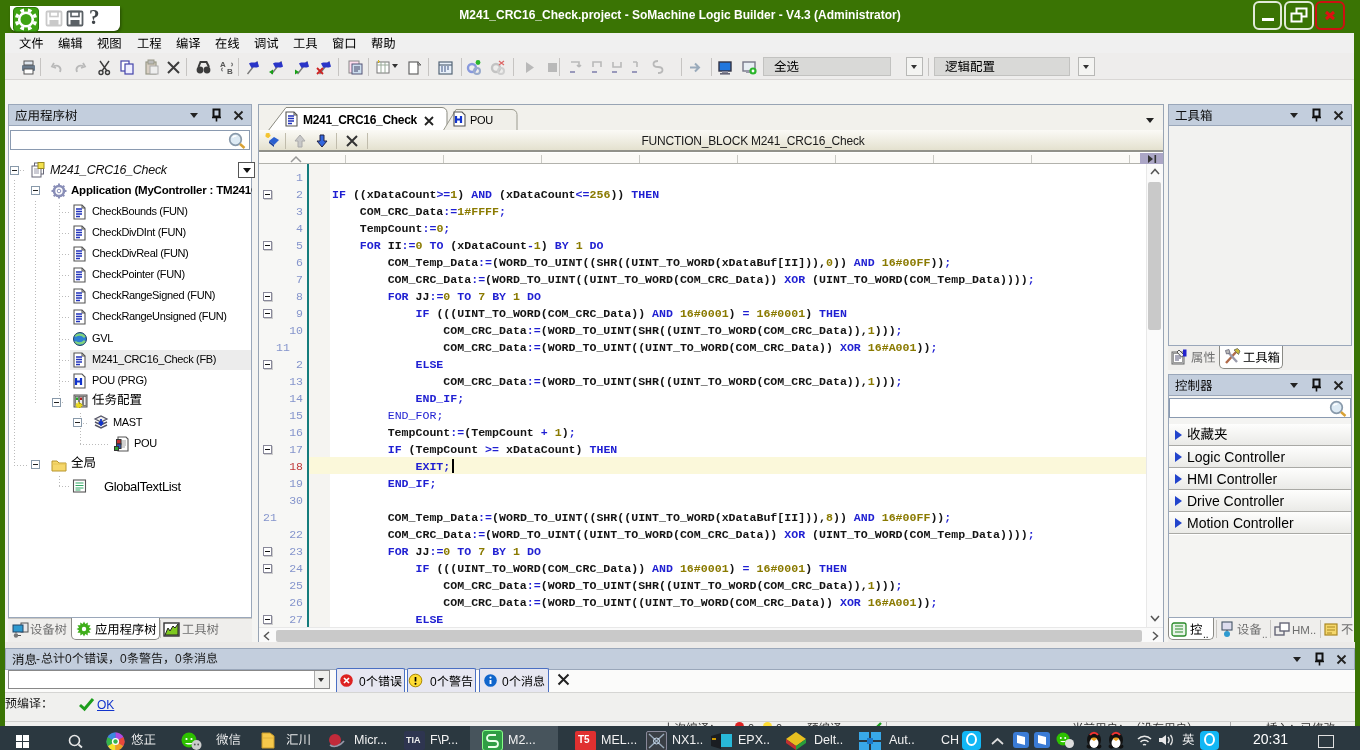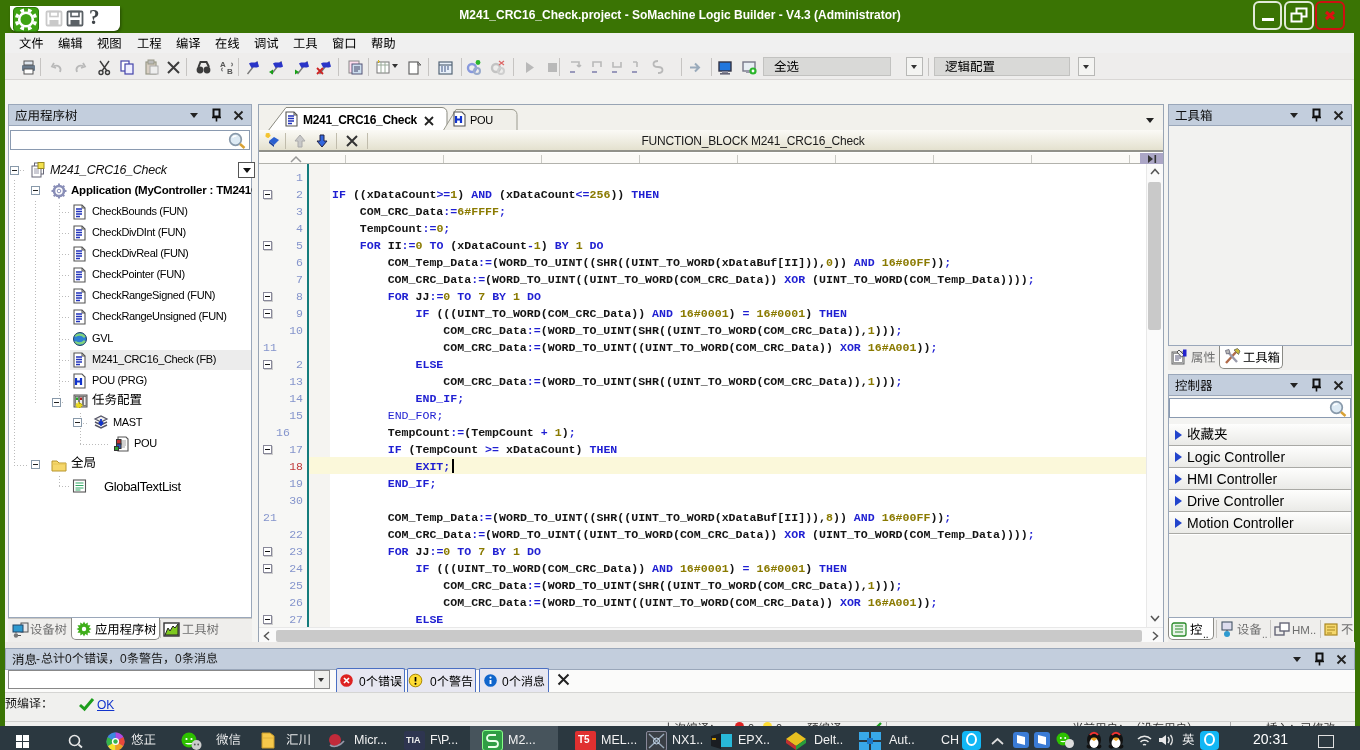--- a/index.html
+++ b/index.html
@@ -510,46 +510,46 @@
   </svg>
 <div class="abs" style="left:259px;top:164px;width:48px;height:463px;background:#f7f7f5"></div>
 <div class="abs" style="left:307px;top:164px;width:2px;height:463px;background:#157c7c"></div>
 <div class="abs" style="left:309px;top:164px;width:837px;height:463px;background:#fff"></div>
 <div class="abs" style="left:309px;top:164px;width:21px;height:463px;background:#f5f4f1"></div>
 <div class="abs" style="left:309px;top:457px;width:837px;height:17px;background:#fbf8da"></div>
 <div class="abs mono" style="left:263px;top:171px;width:40px;text-align:right;font-size:11.5px;color:#8494cc">1</div>
 <div class="abs mono" style="left:263px;top:188px;width:40px;text-align:right;font-size:11.5px;color:#8494cc">2</div>
 <div class="abs mono" style="left:332px;top:188px;font-size:11.6px;font-weight:bold;color:#141414;white-space:pre;letter-spacing:0px"><span style="color:#1f1fd2">IF</span>&nbsp;((xDataCount<span style="color:#1f1fd2">&gt;</span><span style="color:#1f1fd2">=</span><span style="color:#8a7a00">1</span>)&nbsp;<span style="color:#1f1fd2">AND</span>&nbsp;(xDataCount<span style="color:#1f1fd2">&lt;</span><span style="color:#1f1fd2">=</span><span style="color:#8a7a00">256</span>))&nbsp;<span style="color:#1f1fd2">THEN</span></div>
 <div class="abs mono" style="left:263px;top:205px;width:40px;text-align:right;font-size:11.5px;color:#8494cc">3</div>
-<div class="abs mono" style="left:332px;top:205px;font-size:11.6px;font-weight:bold;color:#141414;white-space:pre;letter-spacing:0px">&nbsp;&nbsp;&nbsp;&nbsp;COM_CRC_Data<span style="color:#1f1fd2">:</span><span style="color:#1f1fd2">=</span><span style="color:#8a7a00">6#FFFF</span><span style="color:#1f1fd2">;</span></div>
+<div class="abs mono" style="left:332px;top:205px;font-size:11.6px;font-weight:bold;color:#141414;white-space:pre;letter-spacing:0px">&nbsp;&nbsp;&nbsp;&nbsp;COM_CRC_Data<span style="color:#1f1fd2">:</span><span style="color:#1f1fd2">=</span><span style="color:#8a7a00">1#FFFF</span><span style="color:#1f1fd2">;</span></div>
 <div class="abs mono" style="left:263px;top:222px;width:40px;text-align:right;font-size:11.5px;color:#8494cc">4</div>
 <div class="abs mono" style="left:332px;top:222px;font-size:11.6px;font-weight:bold;color:#141414;white-space:pre;letter-spacing:0px">&nbsp;&nbsp;&nbsp;&nbsp;TempCount<span style="color:#1f1fd2">:</span><span style="color:#1f1fd2">=</span><span style="color:#8a7a00">0</span><span style="color:#1f1fd2">;</span></div>
 <div class="abs mono" style="left:263px;top:239px;width:40px;text-align:right;font-size:11.5px;color:#8494cc">5</div>
 <div class="abs mono" style="left:332px;top:239px;font-size:11.6px;font-weight:bold;color:#141414;white-space:pre;letter-spacing:0px">&nbsp;&nbsp;&nbsp;&nbsp;<span style="color:#1f1fd2">FOR</span>&nbsp;II<span style="color:#1f1fd2">:</span><span style="color:#1f1fd2">=</span><span style="color:#8a7a00">0</span>&nbsp;<span style="color:#1f1fd2">TO</span>&nbsp;(xDataCount<span style="color:#1f1fd2">-</span><span style="color:#8a7a00">1</span>)&nbsp;<span style="color:#1f1fd2">BY</span>&nbsp;<span style="color:#8a7a00">1</span>&nbsp;<span style="color:#1f1fd2">DO</span></div>
 <div class="abs mono" style="left:263px;top:256px;width:40px;text-align:right;font-size:11.5px;color:#8494cc">6</div>
 <div class="abs mono" style="left:332px;top:256px;font-size:11.6px;font-weight:bold;color:#141414;white-space:pre;letter-spacing:0px">&nbsp;&nbsp;&nbsp;&nbsp;&nbsp;&nbsp;&nbsp;&nbsp;COM_Temp_Data<span style="color:#1f1fd2">:</span><span style="color:#1f1fd2">=</span>(WORD_TO_UINT((SHR((UINT_TO_WORD(xDataBuf[II])),<span style="color:#8a7a00">0</span>))&nbsp;<span style="color:#1f1fd2">AND</span>&nbsp;<span style="color:#8a7a00">16#00FF</span>))<span style="color:#1f1fd2">;</span></div>
 <div class="abs mono" style="left:263px;top:273px;width:40px;text-align:right;font-size:11.5px;color:#8494cc">7</div>
 <div class="abs mono" style="left:332px;top:273px;font-size:11.6px;font-weight:bold;color:#141414;white-space:pre;letter-spacing:0px">&nbsp;&nbsp;&nbsp;&nbsp;&nbsp;&nbsp;&nbsp;&nbsp;COM_CRC_Data<span style="color:#1f1fd2">:</span><span style="color:#1f1fd2">=</span>(WORD_TO_UINT((UINT_TO_WORD(COM_CRC_Data))&nbsp;<span style="color:#1f1fd2">XOR</span>&nbsp;(UINT_TO_WORD(COM_Temp_Data))))<span style="color:#1f1fd2">;</span></div>
 <div class="abs mono" style="left:263px;top:290px;width:40px;text-align:right;font-size:11.5px;color:#8494cc">8</div>
 <div class="abs mono" style="left:332px;top:290px;font-size:11.6px;font-weight:bold;color:#141414;white-space:pre;letter-spacing:0px">&nbsp;&nbsp;&nbsp;&nbsp;&nbsp;&nbsp;&nbsp;&nbsp;<span style="color:#1f1fd2">FOR</span>&nbsp;JJ<span style="color:#1f1fd2">:</span><span style="color:#1f1fd2">=</span><span style="color:#8a7a00">0</span>&nbsp;<span style="color:#1f1fd2">TO</span>&nbsp;<span style="color:#8a7a00">7</span>&nbsp;<span style="color:#1f1fd2">BY</span>&nbsp;<span style="color:#8a7a00">1</span>&nbsp;<span style="color:#1f1fd2">DO</span></div>
 <div class="abs mono" style="left:263px;top:307px;width:40px;text-align:right;font-size:11.5px;color:#8494cc">9</div>
 <div class="abs mono" style="left:332px;top:307px;font-size:11.6px;font-weight:bold;color:#141414;white-space:pre;letter-spacing:0px">&nbsp;&nbsp;&nbsp;&nbsp;&nbsp;&nbsp;&nbsp;&nbsp;&nbsp;&nbsp;&nbsp;&nbsp;<span style="color:#1f1fd2">IF</span>&nbsp;(((UINT_TO_WORD(COM_CRC_Data))&nbsp;<span style="color:#1f1fd2">AND</span>&nbsp;<span style="color:#8a7a00">16#0001</span>)&nbsp;<span style="color:#1f1fd2">=</span>&nbsp;<span style="color:#8a7a00">16#0001</span>)&nbsp;<span style="color:#1f1fd2">THEN</span></div>
 <div class="abs mono" style="left:263px;top:324px;width:40px;text-align:right;font-size:11.5px;color:#8494cc">10</div>
 <div class="abs mono" style="left:332px;top:324px;font-size:11.6px;font-weight:bold;color:#141414;white-space:pre;letter-spacing:0px">&nbsp;&nbsp;&nbsp;&nbsp;&nbsp;&nbsp;&nbsp;&nbsp;&nbsp;&nbsp;&nbsp;&nbsp;&nbsp;&nbsp;&nbsp;&nbsp;COM_CRC_Data<span style="color:#1f1fd2">:</span><span style="color:#1f1fd2">=</span>(WORD_TO_UINT(SHR((UINT_TO_WORD(COM_CRC_Data)),<span style="color:#8a7a00">1</span>)))<span style="color:#1f1fd2">;</span></div>
-<div class="abs mono" style="left:263px;top:341px;width:40px;text-align:left;font-size:11.5px;color:#8494cc">11</div>
+<div class="abs mono" style="left:263px;top:341px;width:40px;text-align:center;font-size:11.5px;color:#8494cc">11</div>
 <div class="abs mono" style="left:332px;top:341px;font-size:11.6px;font-weight:bold;color:#141414;white-space:pre;letter-spacing:0px">&nbsp;&nbsp;&nbsp;&nbsp;&nbsp;&nbsp;&nbsp;&nbsp;&nbsp;&nbsp;&nbsp;&nbsp;&nbsp;&nbsp;&nbsp;&nbsp;COM_CRC_Data<span style="color:#1f1fd2">:</span><span style="color:#1f1fd2">=</span>(WORD_TO_UINT((UINT_TO_WORD(COM_CRC_Data))&nbsp;<span style="color:#1f1fd2">XOR</span>&nbsp;<span style="color:#8a7a00">16#A001</span>))<span style="color:#1f1fd2">;</span></div>
 <div class="abs mono" style="left:263px;top:358px;width:40px;text-align:right;font-size:11.5px;color:#8494cc">2</div>
 <div class="abs mono" style="left:332px;top:358px;font-size:11.6px;font-weight:bold;color:#141414;white-space:pre;letter-spacing:0px">&nbsp;&nbsp;&nbsp;&nbsp;&nbsp;&nbsp;&nbsp;&nbsp;&nbsp;&nbsp;&nbsp;&nbsp;<span style="color:#1f1fd2">ELSE</span></div>
 <div class="abs mono" style="left:263px;top:375px;width:40px;text-align:right;font-size:11.5px;color:#8494cc">13</div>
 <div class="abs mono" style="left:332px;top:375px;font-size:11.6px;font-weight:bold;color:#141414;white-space:pre;letter-spacing:0px">&nbsp;&nbsp;&nbsp;&nbsp;&nbsp;&nbsp;&nbsp;&nbsp;&nbsp;&nbsp;&nbsp;&nbsp;&nbsp;&nbsp;&nbsp;&nbsp;COM_CRC_Data<span style="color:#1f1fd2">:</span><span style="color:#1f1fd2">=</span>(WORD_TO_UINT(SHR((UINT_TO_WORD(COM_CRC_Data)),<span style="color:#8a7a00">1</span>)))<span style="color:#1f1fd2">;</span></div>
 <div class="abs mono" style="left:263px;top:392px;width:40px;text-align:right;font-size:11.5px;color:#8494cc">14</div>
 <div class="abs mono" style="left:332px;top:392px;font-size:11.6px;font-weight:bold;color:#141414;white-space:pre;letter-spacing:0px">&nbsp;&nbsp;&nbsp;&nbsp;&nbsp;&nbsp;&nbsp;&nbsp;&nbsp;&nbsp;&nbsp;&nbsp;<span style="color:#1f1fd2">END_IF</span><span style="color:#1f1fd2">;</span></div>
 <div class="abs mono" style="left:263px;top:409px;width:40px;text-align:right;font-size:11.5px;color:#8494cc">15</div>
 <div class="abs mono" style="left:332px;top:409px;font-size:11.6px;font-weight:normal;color:#141414;white-space:pre;letter-spacing:0px">&nbsp;&nbsp;&nbsp;&nbsp;&nbsp;&nbsp;&nbsp;&nbsp;<span style="color:#1f1fd2">END_FOR</span><span style="color:#1f1fd2">;</span></div>
-<div class="abs mono" style="left:263px;top:426px;width:40px;text-align:center;font-size:11.5px;color:#8494cc">16</div>
+<div class="abs mono" style="left:263px;top:426px;width:40px;text-align:right;font-size:11.5px;color:#8494cc">16</div>
 <div class="abs mono" style="left:332px;top:426px;font-size:11.6px;font-weight:bold;color:#141414;white-space:pre;letter-spacing:0px">&nbsp;&nbsp;&nbsp;&nbsp;&nbsp;&nbsp;&nbsp;&nbsp;TempCount<span style="color:#1f1fd2">:</span><span style="color:#1f1fd2">=</span>(TempCount&nbsp;<span style="color:#1f1fd2">+</span>&nbsp;<span style="color:#8a7a00">1</span>)<span style="color:#1f1fd2">;</span></div>
 <div class="abs mono" style="left:263px;top:443px;width:40px;text-align:right;font-size:11.5px;color:#8494cc">17</div>
 <div class="abs mono" style="left:332px;top:443px;font-size:11.6px;font-weight:bold;color:#141414;white-space:pre;letter-spacing:0px">&nbsp;&nbsp;&nbsp;&nbsp;&nbsp;&nbsp;&nbsp;&nbsp;<span style="color:#1f1fd2">IF</span>&nbsp;(TempCount&nbsp;<span style="color:#1f1fd2">&gt;</span><span style="color:#1f1fd2">=</span>&nbsp;xDataCount)&nbsp;<span style="color:#1f1fd2">THEN</span></div>
 <div class="abs mono" style="left:263px;top:460px;width:40px;text-align:right;font-size:11.5px;color:#c03a3a">18</div>
 <div class="abs mono" style="left:332px;top:460px;font-size:11.6px;font-weight:bold;color:#141414;white-space:pre;letter-spacing:0px">&nbsp;&nbsp;&nbsp;&nbsp;&nbsp;&nbsp;&nbsp;&nbsp;&nbsp;&nbsp;&nbsp;&nbsp;<span style="color:#1f1fd2">EXIT</span><span style="color:#1f1fd2">;</span></div>
 <div class="abs mono" style="left:263px;top:477px;width:40px;text-align:right;font-size:11.5px;color:#8494cc">19</div>
 <div class="abs mono" style="left:332px;top:477px;font-size:11.6px;font-weight:bold;color:#141414;white-space:pre;letter-spacing:0px">&nbsp;&nbsp;&nbsp;&nbsp;&nbsp;&nbsp;&nbsp;&nbsp;<span style="color:#1f1fd2">END_IF</span><span style="color:#1f1fd2">;</span></div>
 <div class="abs mono" style="left:263px;top:494px;width:40px;text-align:right;font-size:11.5px;color:#8494cc">30</div>
 <div class="abs mono" style="left:263px;top:511px;width:40px;font-size:11.5px;color:#8494cc">21</div>
 <div class="abs mono" style="left:332px;top:511px;font-size:11.6px;font-weight:bold;color:#141414;white-space:pre;letter-spacing:0px">&nbsp;&nbsp;&nbsp;&nbsp;&nbsp;&nbsp;&nbsp;&nbsp;COM_Temp_Data<span style="color:#1f1fd2">:</span><span style="color:#1f1fd2">=</span>(WORD_TO_UINT((SHR((UINT_TO_WORD(xDataBuf[II])),<span style="color:#8a7a00">8</span>))&nbsp;<span style="color:#1f1fd2">AND</span>&nbsp;<span style="color:#8a7a00">16#00FF</span>))<span style="color:#1f1fd2">;</span></div>

